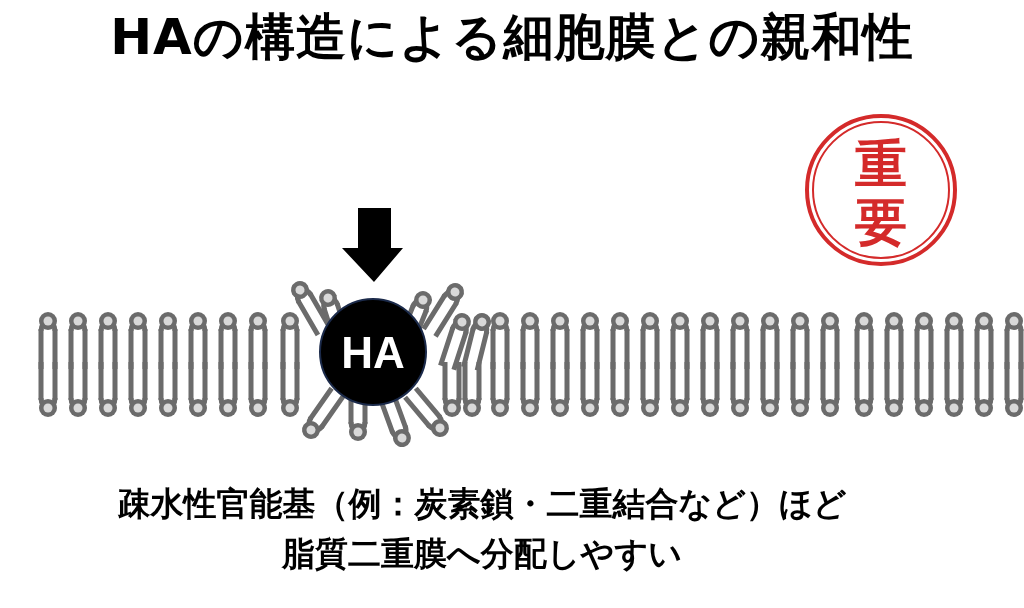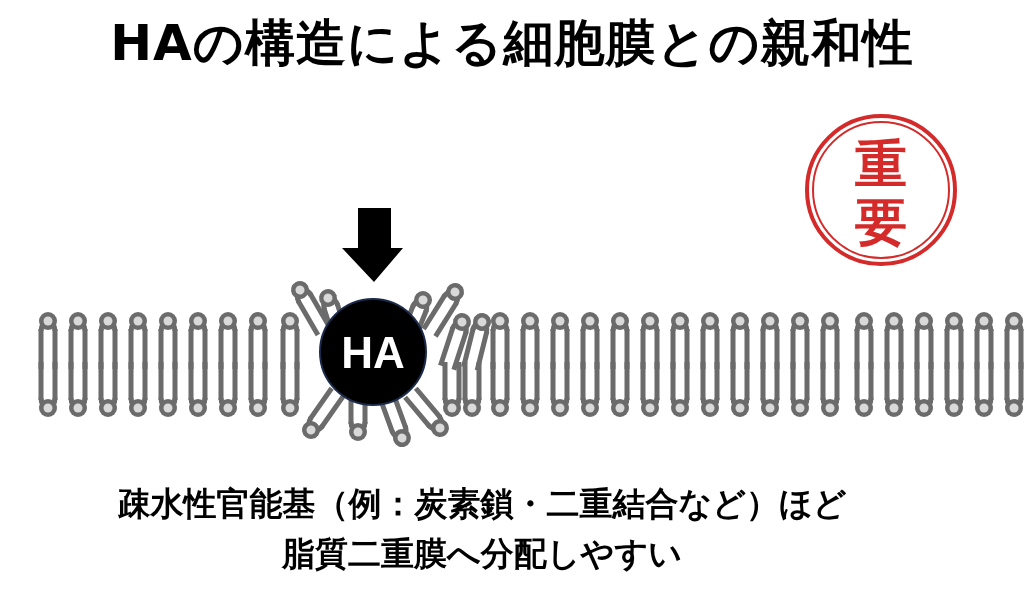--- a/index.html
+++ b/index.html
@@ -1,18 +1,18 @@
 <!DOCTYPE html>
 <html><head>
   <meta charset="utf-8">
   <style>
     html, body { margin: 0; padding: 0; background: #ffffff; }
     body { width: 1024px; height: 608px; position: relative; overflow: hidden;
            font-family: "DejaVu Sans", "Liberation Sans", sans-serif; }
-    .title { position: absolute; left: 0; top: 10px; width: 1024px; text-align: center;
+    .title { position: absolute; left: 0; top: 4px; width: 1024px; text-align: center;
              font-size: 50px; font-weight: bold; color: #000; letter-spacing: 1px; }
     .diagram { position: absolute; left: 0; top: 0; }
     .caption { position: absolute; left: 0; width: 1024px; text-align: center;
                font-size: 33px; font-weight: bold; color: #000; }
     .cap1 { top: 482px; left: -30px; }
     .cap2 { top: 532px; left: -30px; }
     .stamp-text { font-family: "DejaVu Serif", "Liberation Serif", serif; font-weight: bold; }
   </style>
 </head>
 <body>

